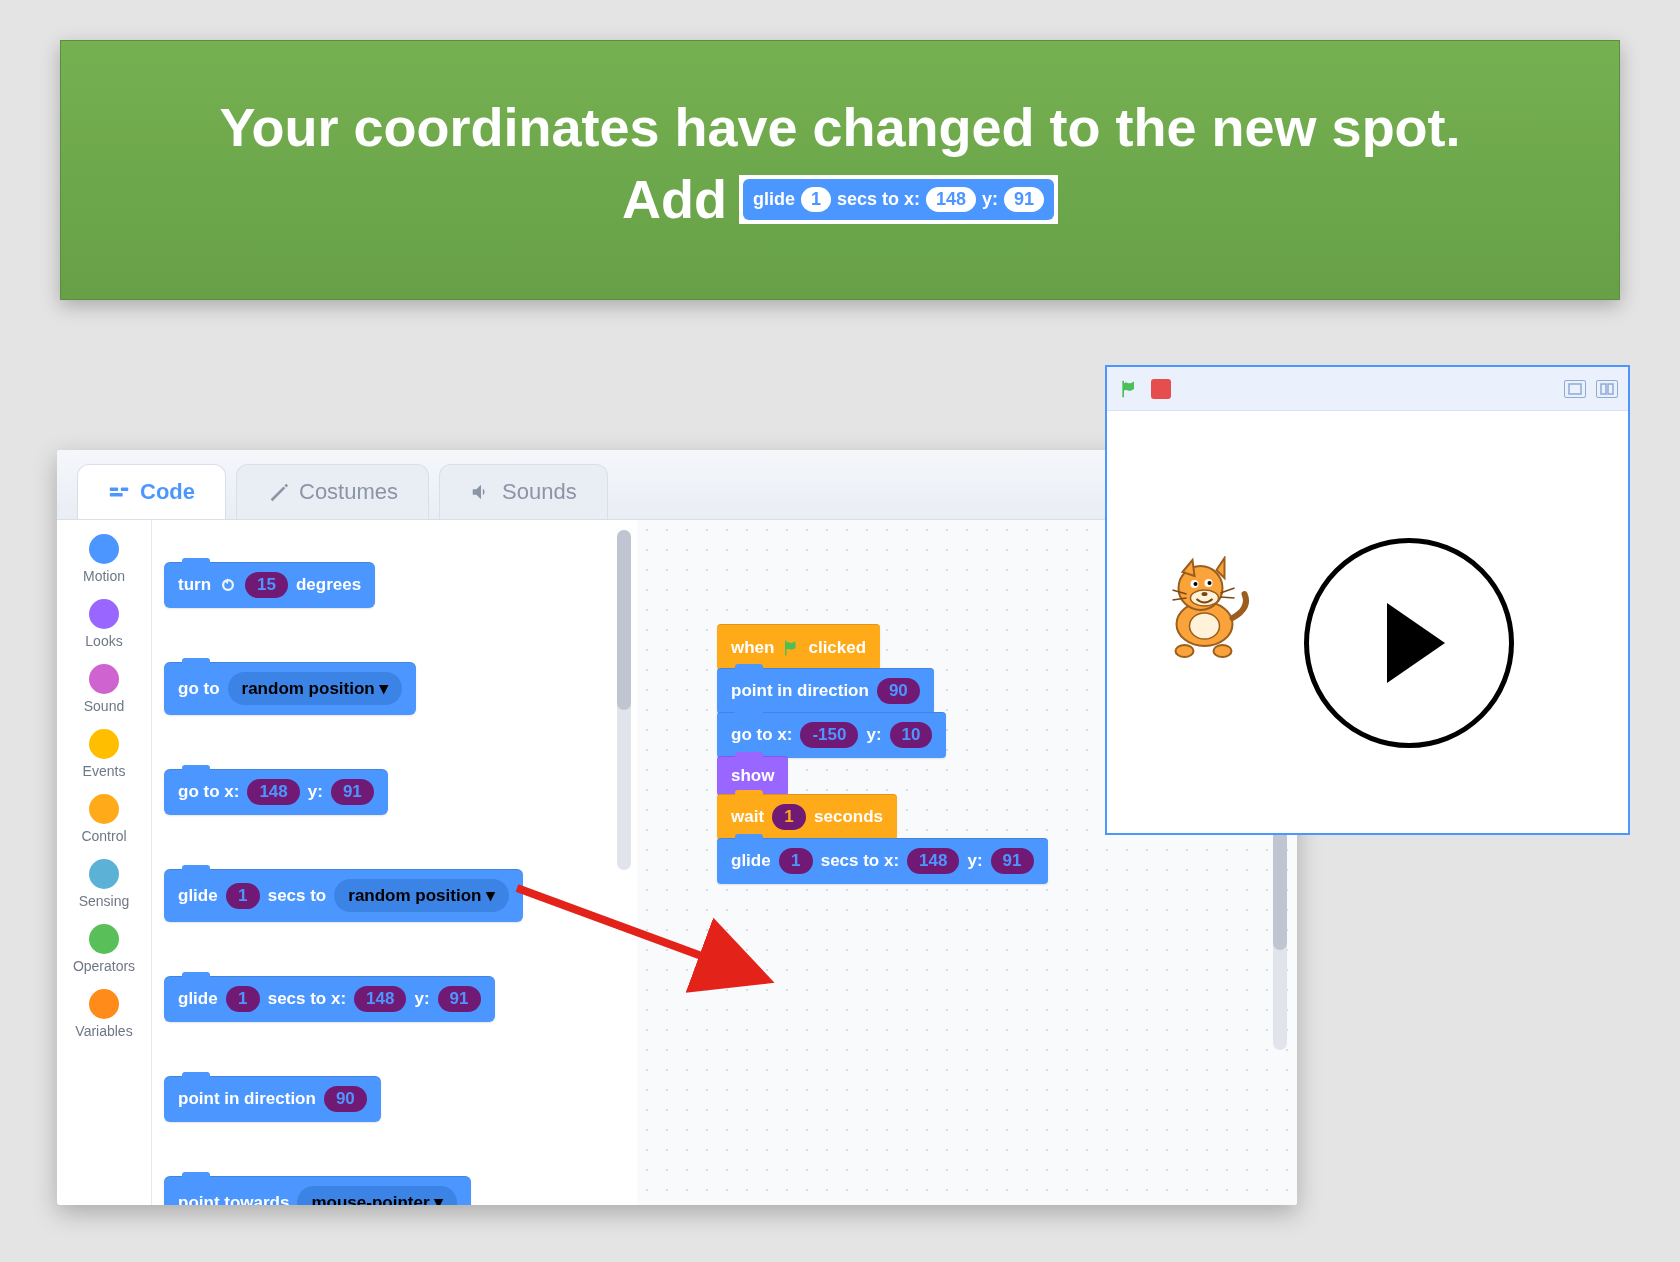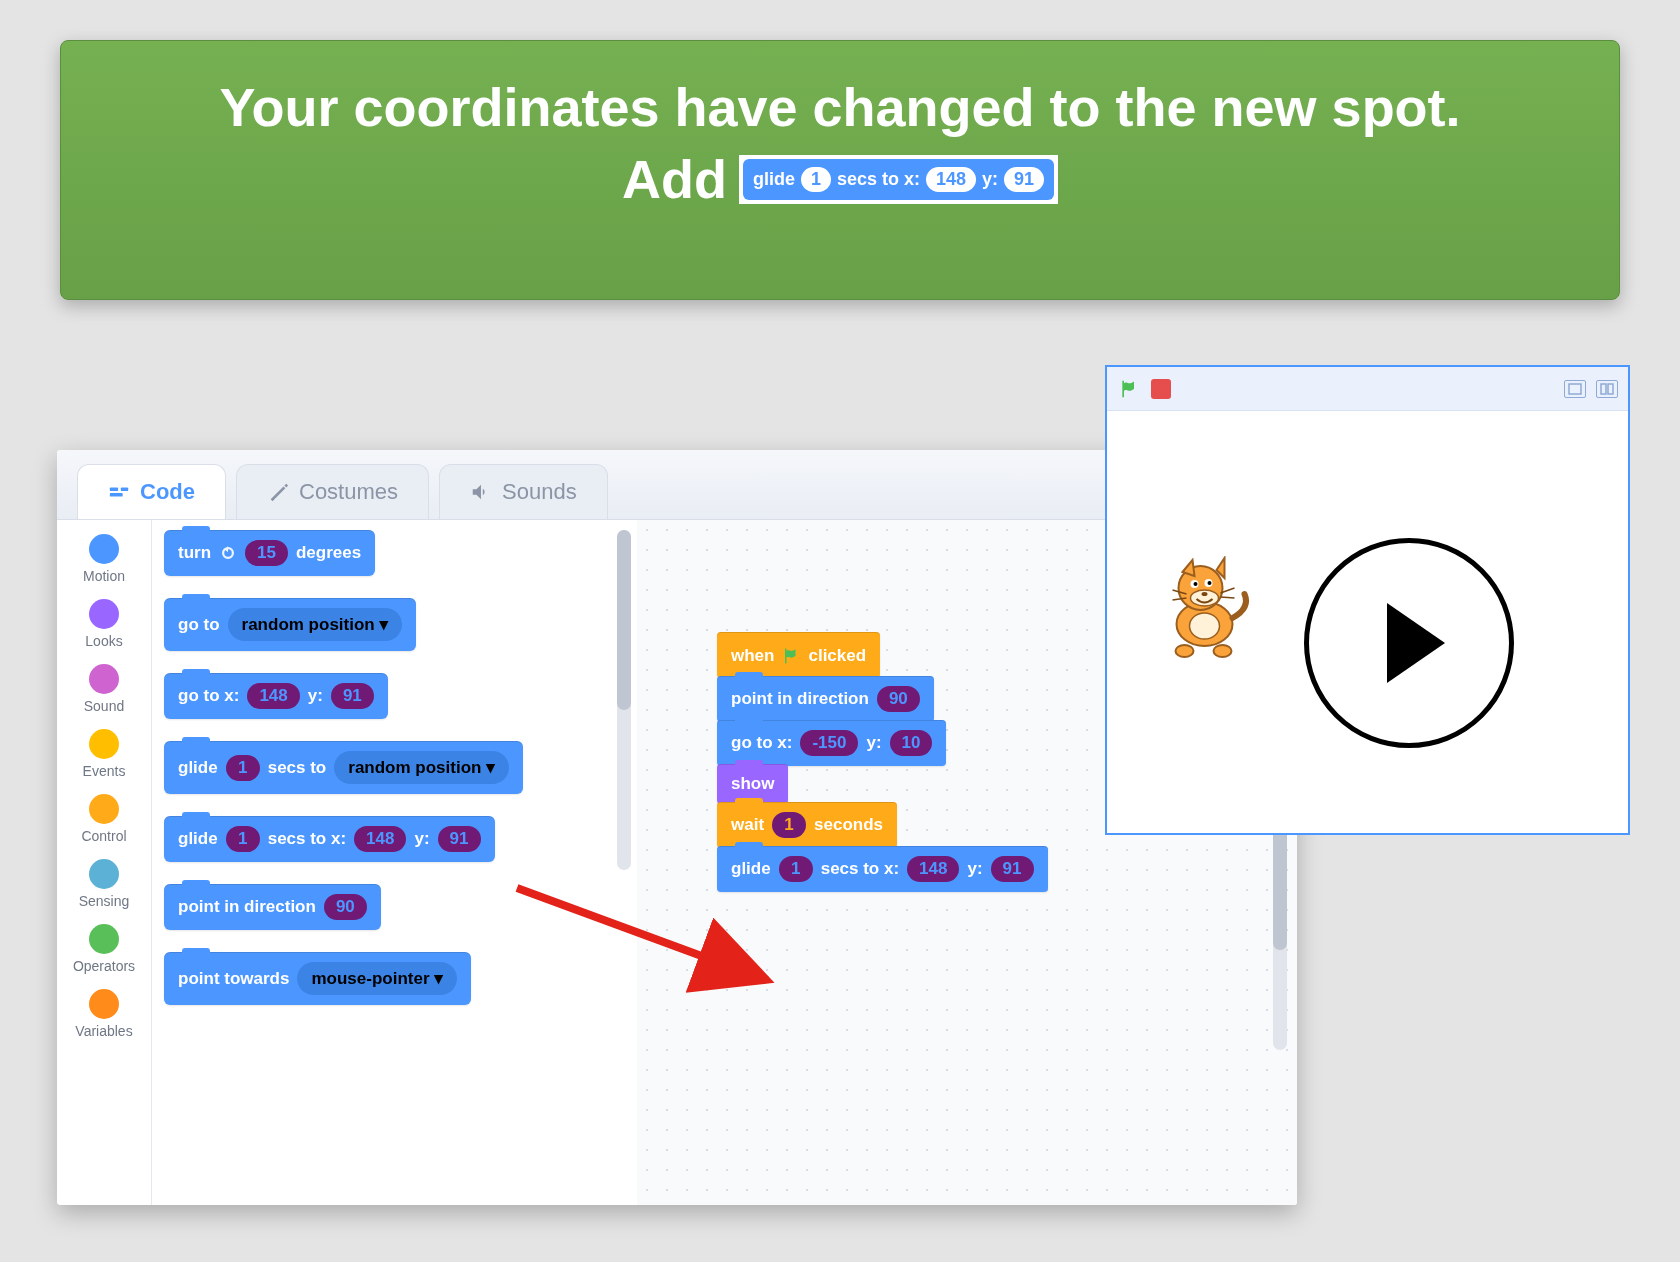--- a/index.html
+++ b/index.html
@@ -14,27 +14,27 @@
 
 
 .banner {
   position: absolute;
   top: 40px;
   left: 60px;
   right: 60px;
   height: 260px;
   background: linear-gradient(180deg, #75B051 0%, #67A047 100%);
   border: 1px solid #5B8E3E;
-  border-radius: 8px;
+  border-radius: 0;
   box-shadow: 0 6px 18px rgba(0,0,0,0.25);
   color: #fff;
   font-weight: 700;
   font-size: 54px;
   text-align: center;
-  padding-top: 35px;
+  padding-top: 55px;
 }
 .banner .line2 { margin-top: 10px; display: flex; align-items: center; justify-content: center; gap: 12px; }
 .banner-inline-block {
   background: #fff;
   padding: 4px;
   display: inline-flex;
   align-items: center;
 }
 .banner-inline-block .mblock {
   background: #4C97FF;
@@ -168,20 +168,21 @@
   font-weight: 700;
   font-size: 17px;
   padding: 10px 14px;
   border-radius: 6px;
   display: inline-flex;
   align-items: center;
   gap: 8px;
   position: relative;
   width: max-content;
   box-shadow: 0 1px 0 rgba(0,0,0,0.12) inset, 0 1px 2px rgba(0,0,0,0.1);
+  margin-top: 32px;
 }
 .block .pill, .pill-dark {
   background: #701a75;
   color: #4C97FF;
   border-radius: 999px;
   padding: 3px 12px;
   min-width: 34px;
   text-align: center;
 }
 .pill-dark { background: #3C83E6; color: #000000; padding: 6px 14px; display: inline-flex; align-items: center; gap: 6px; }
@@ -205,21 +206,21 @@
   left: 18px;
   width: 28px;
   height: 8px;
   background: inherit;
   border-radius: 3px;
 }
 .hat::before { display: none; }
 
 .stack { position: absolute; display: flex; flex-direction: column; }
 .stack .block { border-radius: 4px; margin-top: -2px; }
-.stack .block:first-child { margin-top: 12px; }
+.stack .block:first-child { margin-top: 4px; }
 
 
 .arrow {
   position: absolute;
   pointer-events: none;
 }
 
 
 .stage-panel {
   position: absolute;

